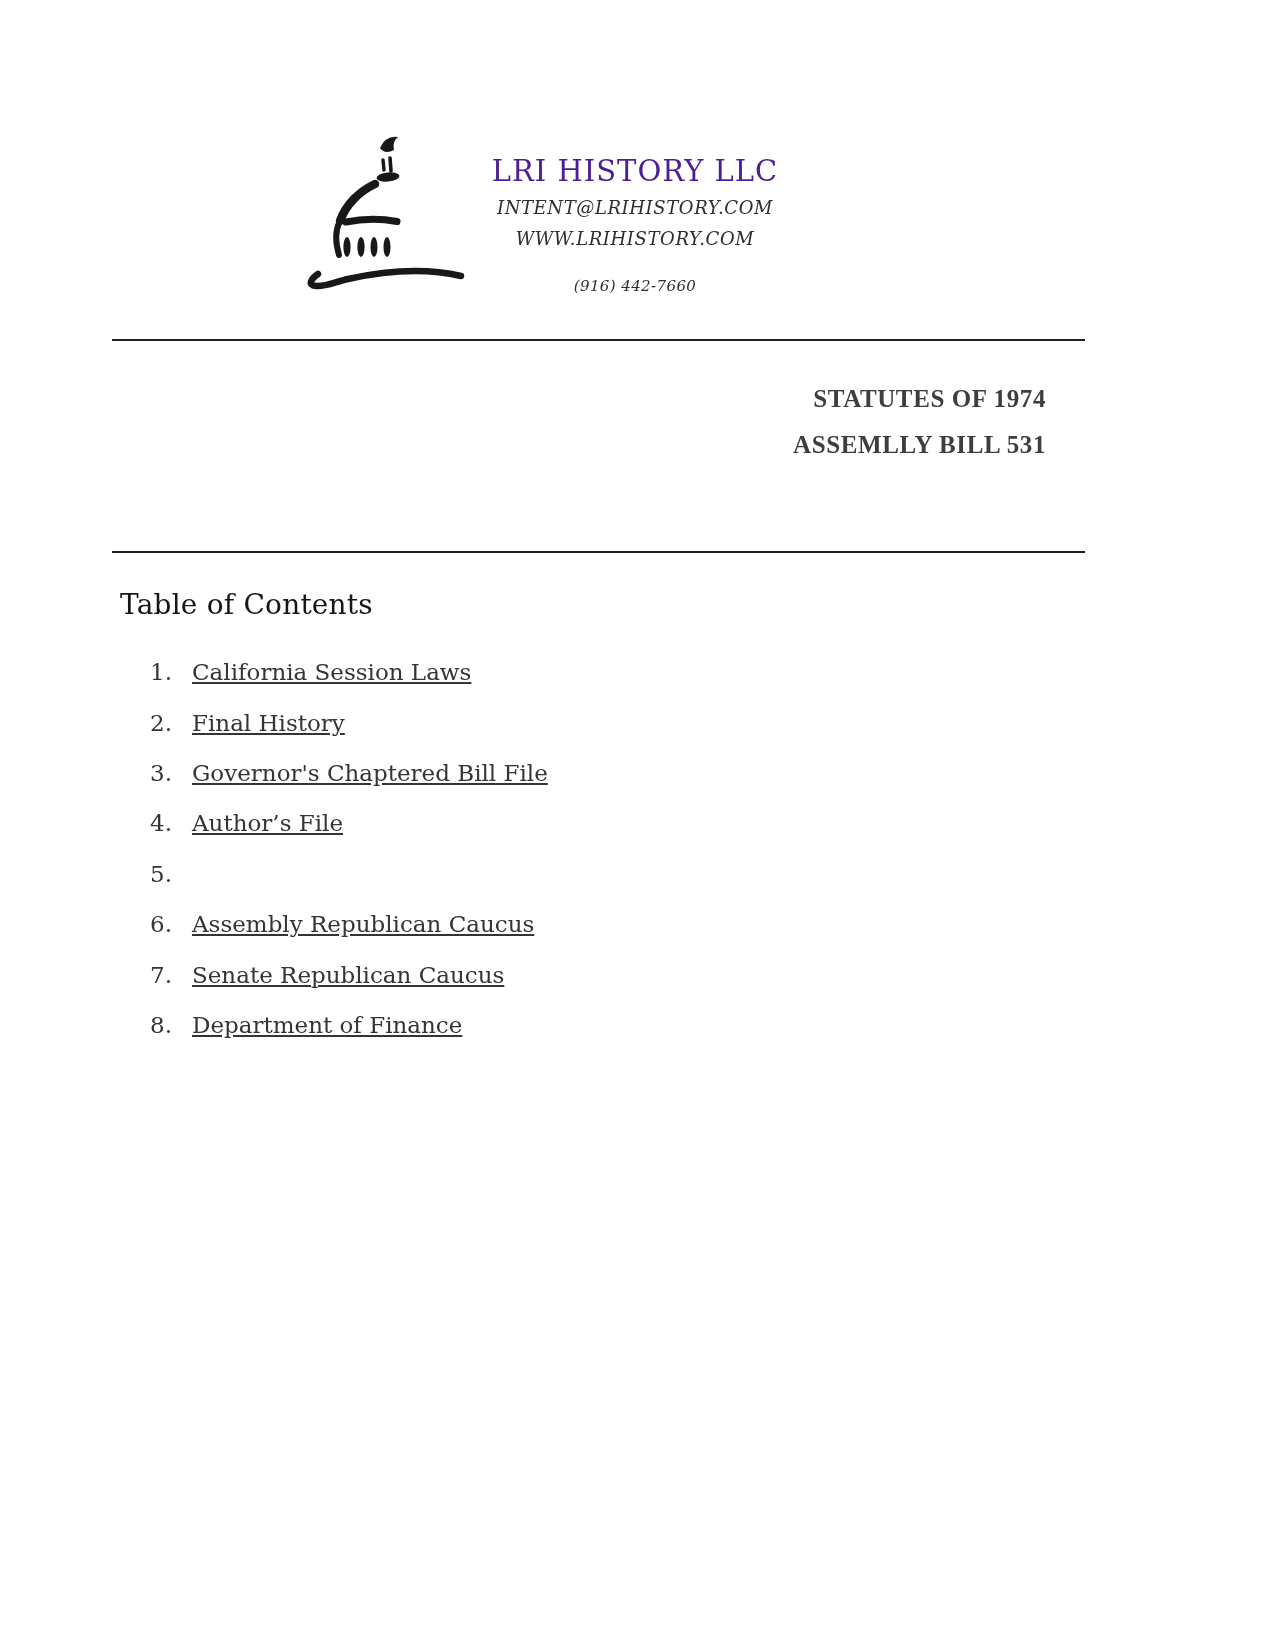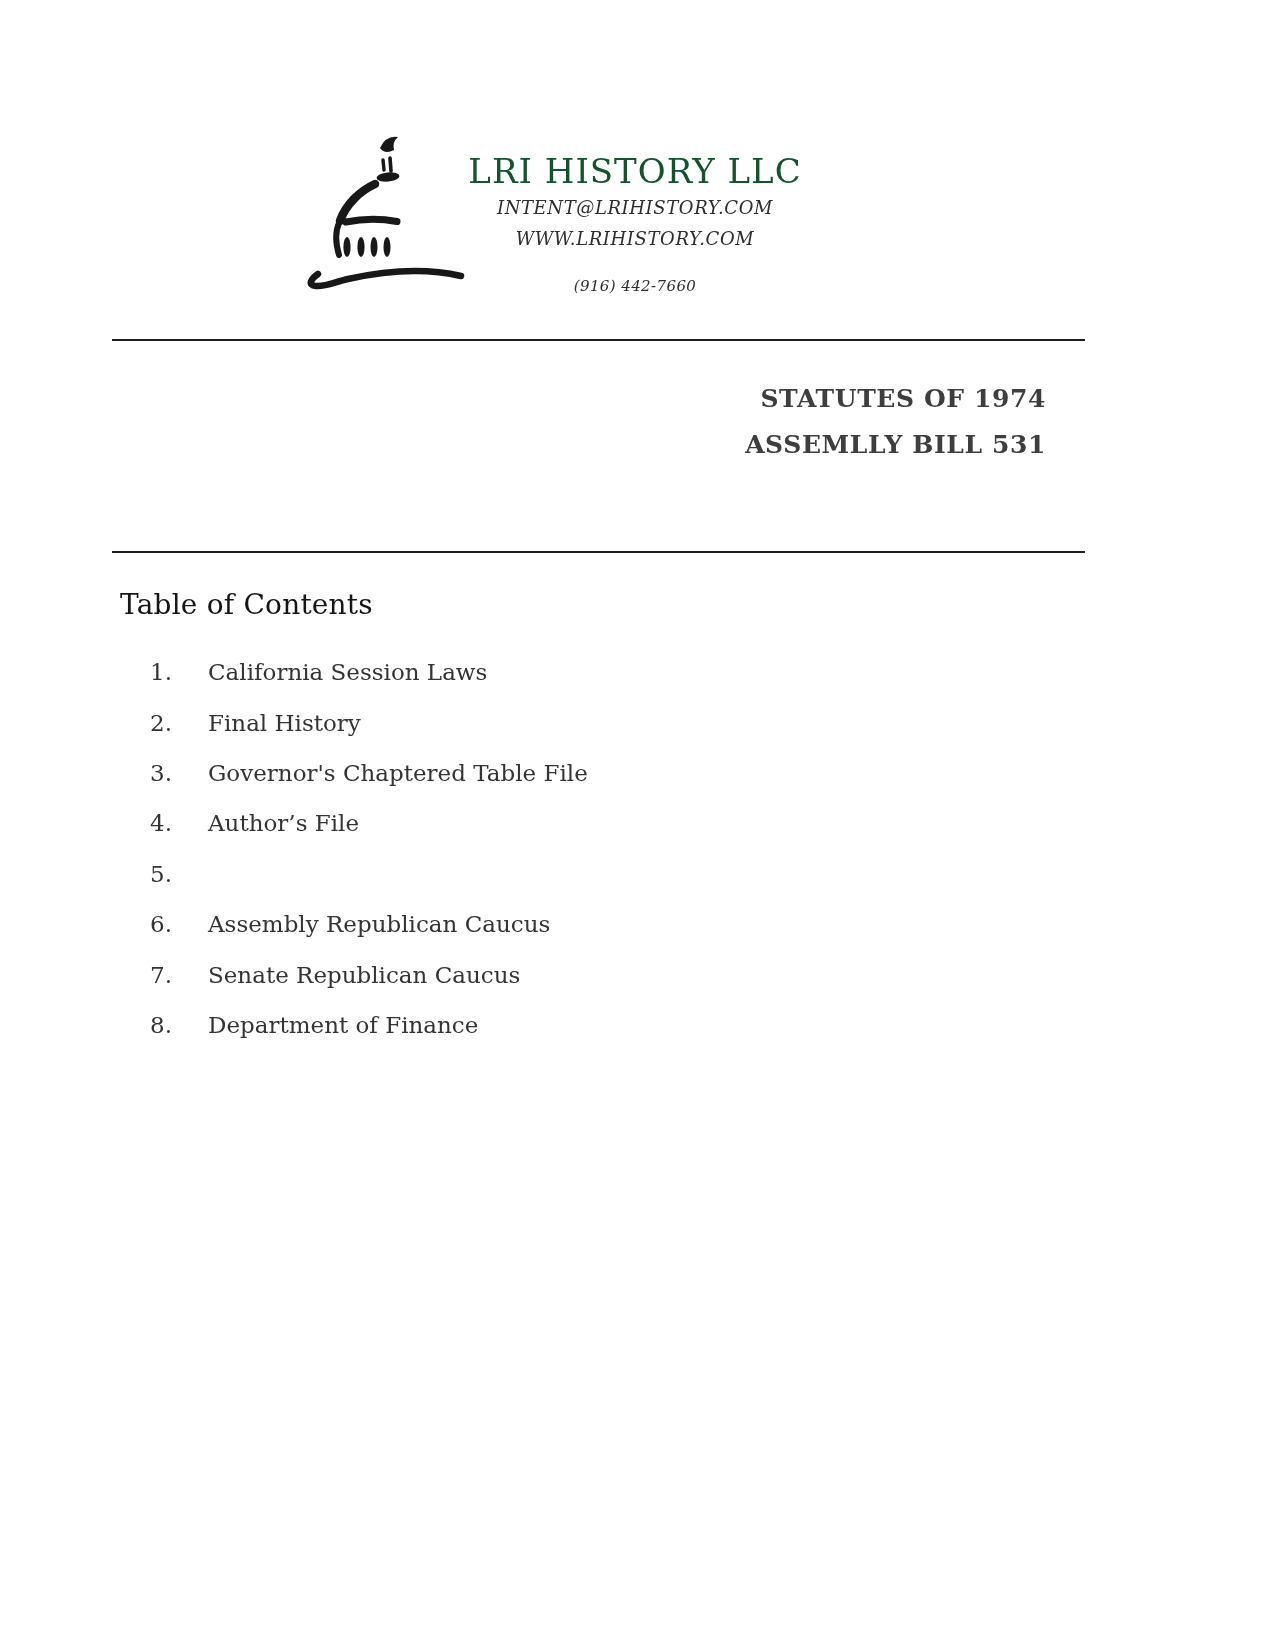--- a/index.html
+++ b/index.html
@@ -25,23 +25,23 @@
     height: 172px;
   }
   .letterhead-text {
     position: absolute;
     left: 450px;
     top: 154px;
     width: 370px;
     text-align: center;
   }
   .company-name {
-    font-size: 34px;
+    font-size: 29px;
     line-height: 34px;
-    color: #14532d;
+    color: #4c1d95;
     letter-spacing: 1px;
     white-space: pre;
   }
   .contact-line {
     font-size: 18px;
     line-height: 22px;
     margin-top: 9px;
     color: #2e2e2e;
     letter-spacing: 0.6px;
     white-space: pre;
@@ -64,20 +64,21 @@
   .rule-top { top: 339px; }
   .rule-bottom { top: 551px; }
 
   
   .title-block {
     position: absolute;
     left: 600px;
     top: 376px;
     width: 446px;
     text-align: right;
+    font-family: Liberation Serif, serif;
   }
   .title-line {
     font-size: 25px;
     font-weight: 700;
     line-height: 46px;
     color: #3e3e3e;
     letter-spacing: 0.6px;
     white-space: pre;
   }
 
@@ -104,22 +105,23 @@
     align-items: center;
     font-size: 23px;
     color: #343434;
   }
   .toc-num {
     width: 50px;
     text-align: right;
     flex: 0 0 50px;
   }
   .toc-label {
-    margin-left: 36px;
-    white-space: pre;
+    margin-left: 20px;
+    white-space: pre;
+    text-decoration: underline;
   }
 </style>
 </head>
 <body>
 
 <div class="page">
 
   <svg class="logo" viewBox="0 0 182 172" fill="none" stroke="#181818" stroke-linecap="round">
 
     <path d="M87,22 Q93,9 105,11 Q99,16 101,24 Q92,29 87,22 Z" fill="#181818" stroke="none"></path>
@@ -165,21 +167,21 @@
     <li class="toc-item">
       <span class="toc-num">1.</span>
       <span class="toc-label">California Session Laws</span>
     </li>
     <li class="toc-item">
       <span class="toc-num">2.</span>
       <span class="toc-label">Final History</span>
     </li>
     <li class="toc-item">
       <span class="toc-num">3.</span>
-      <span class="toc-label">Governor's Chaptered Table File</span>
+      <span class="toc-label">Governor's Chaptered Bill File</span>
     </li>
     <li class="toc-item">
       <span class="toc-num">4.</span>
       <span class="toc-label">Author’s File</span>
     </li>
     <li class="toc-item">
       <span class="toc-num">5.</span>
     </li>
     <li class="toc-item">
       <span class="toc-num">6.</span>

